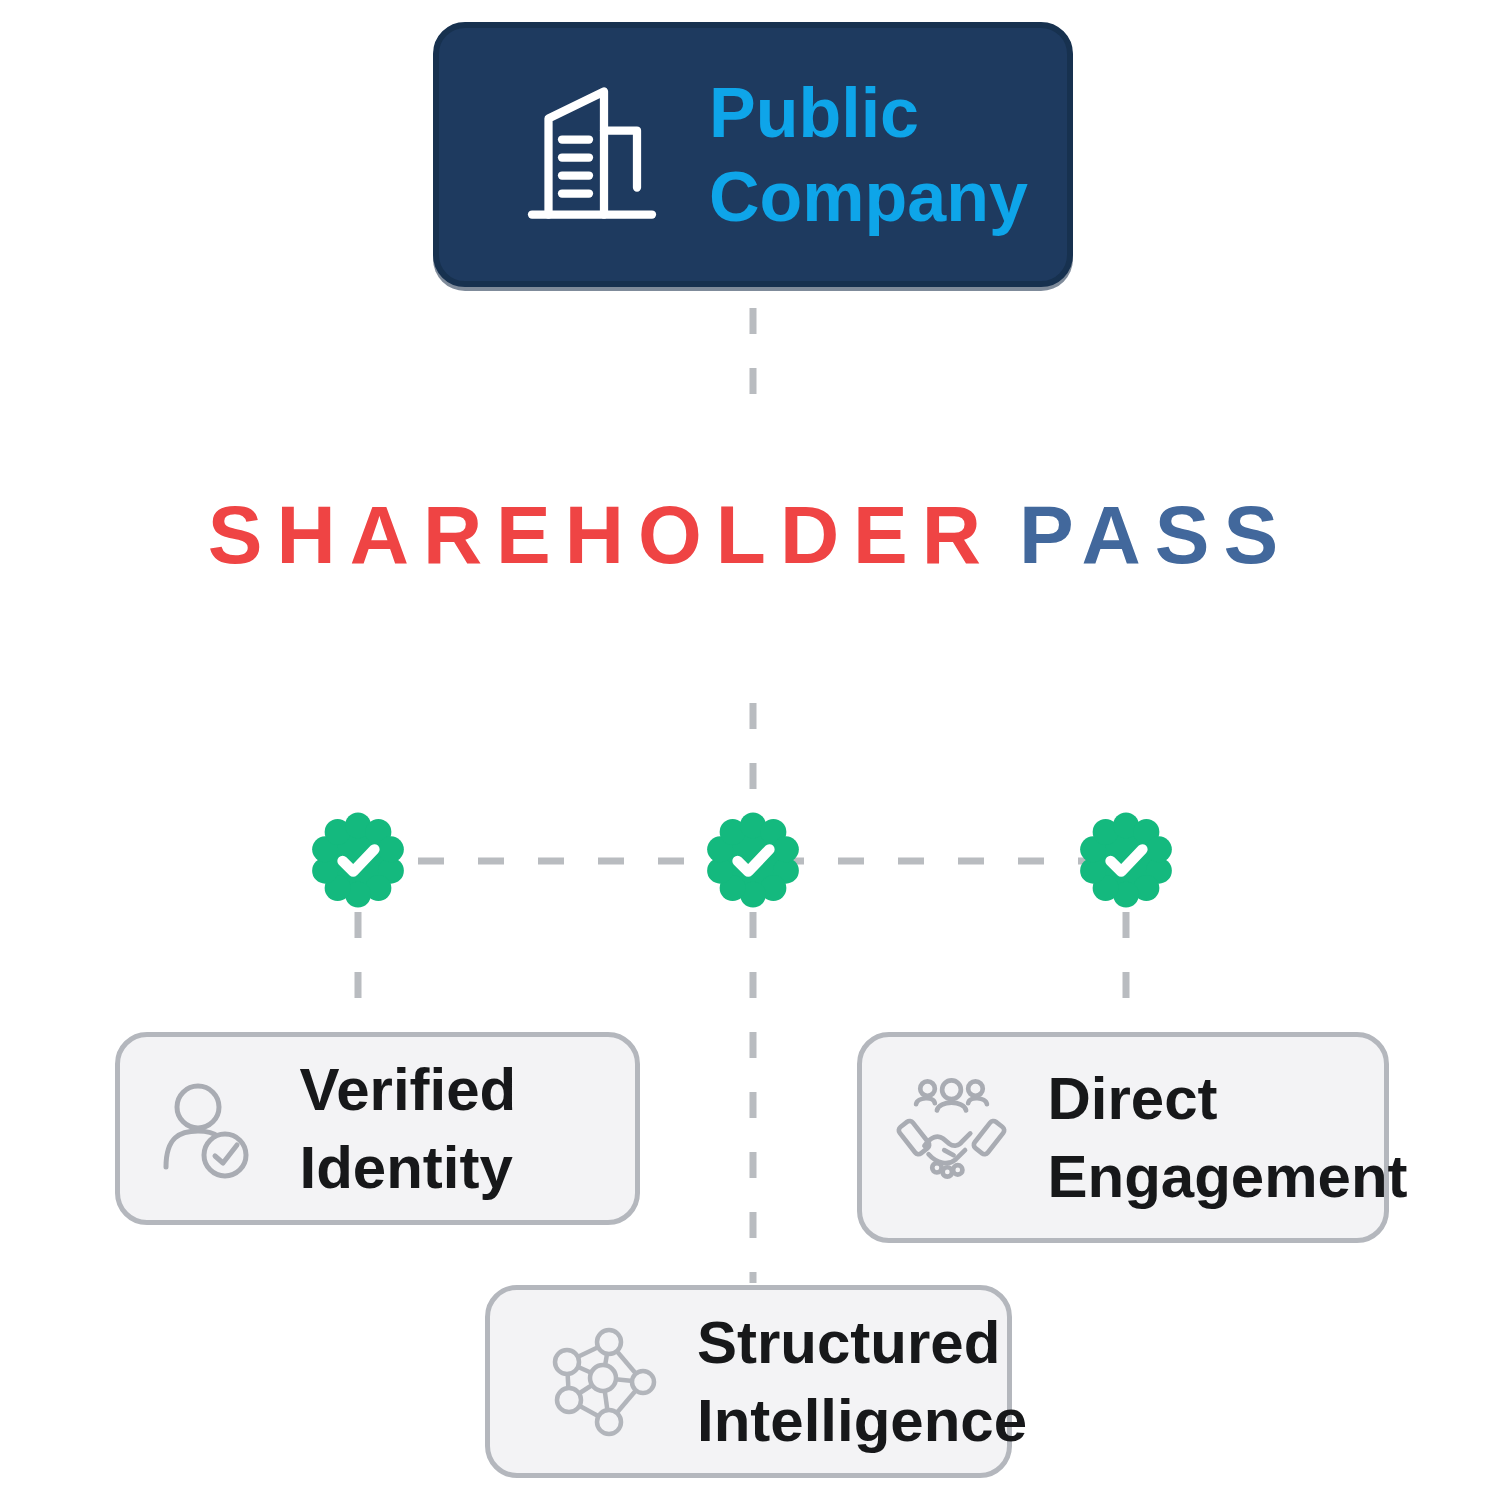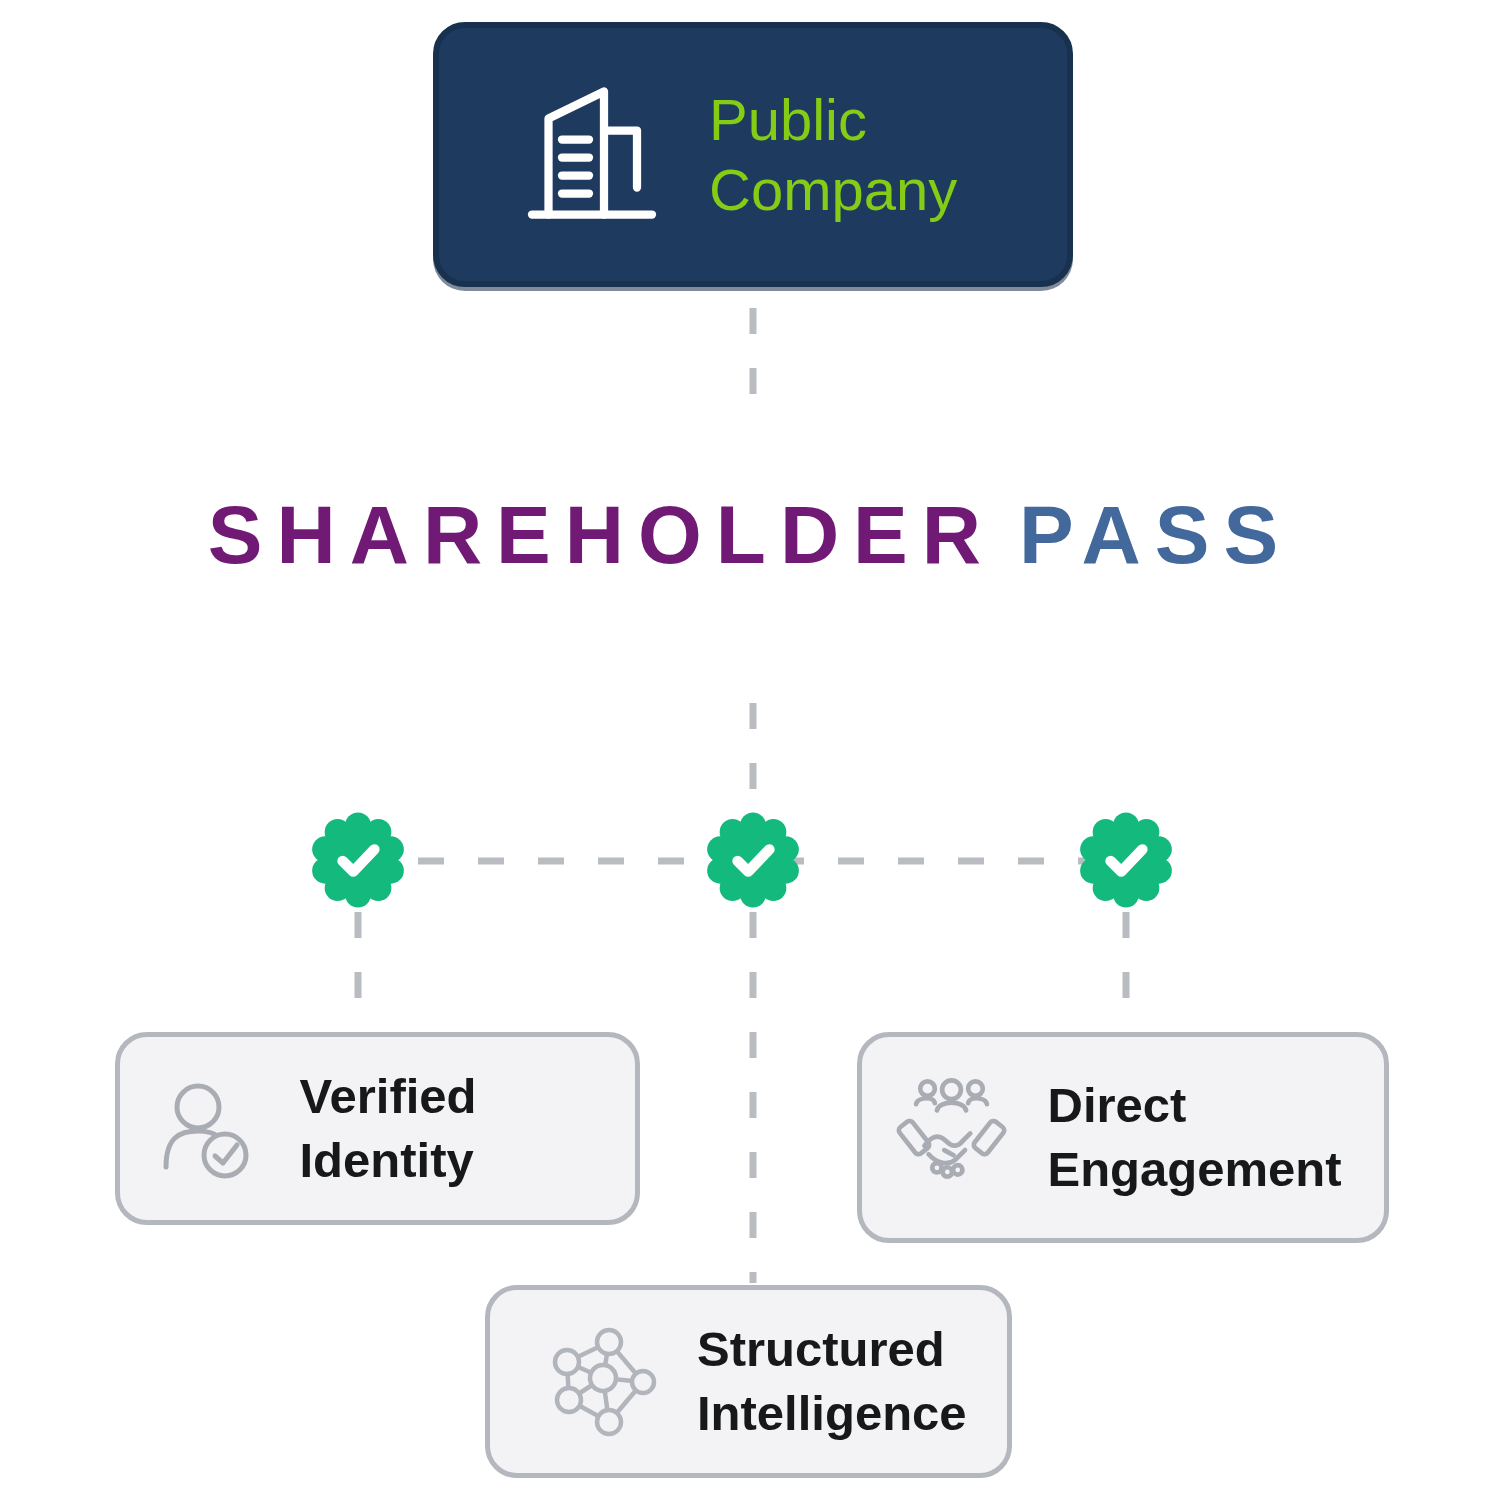--- a/index.html
+++ b/index.html
@@ -14,50 +14,50 @@
   .company-card{
     position:absolute;left:433px;top:22px;width:640px;height:265px;
     box-sizing:border-box;
     background:#1e3a5f;
     border:6px solid #17314f;
     border-radius:32px;
     display:flex;align-items:center;justify-content:center;gap:42px;
     box-shadow:0 4px 0 rgba(21,43,71,.55);
   }
   .company-label{
-    color:#84cc16;font-size:58px;font-weight:400;line-height:1.2;
+    color:#0ea5e9;font-size:70px;font-weight:700;line-height:1.2;
     max-width:280px;
   }
   
   .headline{
     position:absolute;left:0;right:0;top:494px;
     text-align:center;
     font-weight:700;font-size:82px;letter-spacing:14px;line-height:1;
     white-space:nowrap;
   }
-  .headline .w1{color:#701a75;}
+  .headline .w1{color:#ef4444;}
   .headline .w2{color:#42689c;margin-left:24px;}
   
   .connectors{position:absolute;left:0;top:0;width:1500px;height:1500px;}
   .connectors line{stroke:#b9bcc0;stroke-width:7;stroke-dasharray:26 34;}
   
   .badge{position:absolute;width:100px;height:100px;}
   
   .feature-card{
     position:absolute;box-sizing:border-box;
     background:#f3f3f5;
     border:5px solid #b4b7bd;
     border-radius:32px;
     display:flex;align-items:center;justify-content:center;gap:34px;
   }
   .card-1{left:115px;top:1032px;width:525px;height:193px;}
   .card-2{left:857px;top:1032px;width:532px;height:211px;}
   .card-3{left:485px;top:1285px;width:527px;height:193px;justify-content:flex-end;}
   .feature-label{
-    color:#17181a;font-size:49px;font-weight:600;line-height:1.3;
+    color:#17181a;font-size:60px;font-weight:600;line-height:1.3;
     max-width:310px;
   }
   .feature-icon{flex:0 0 auto;}
 </style>
 </head>
 <body>
 
 <div class="canvas">
 
   <svg class="connectors" viewBox="0 0 1500 1500" xmlns="http://www.w3.org/2000/svg">

